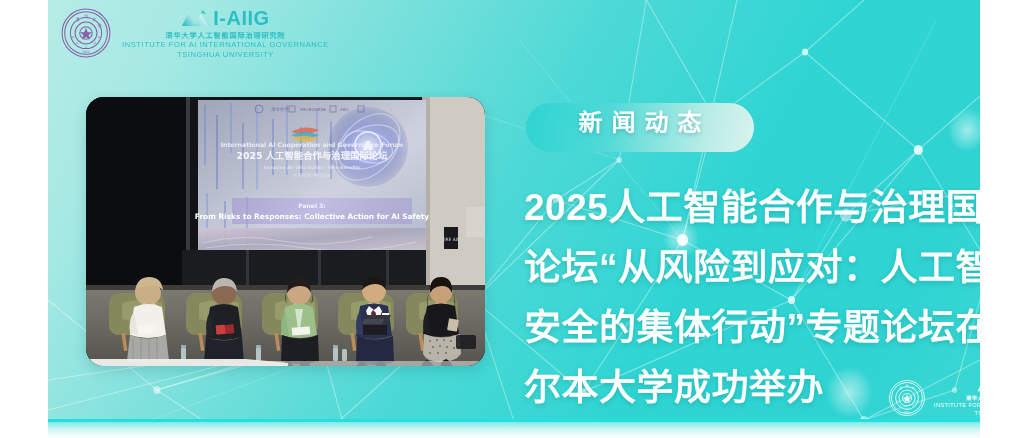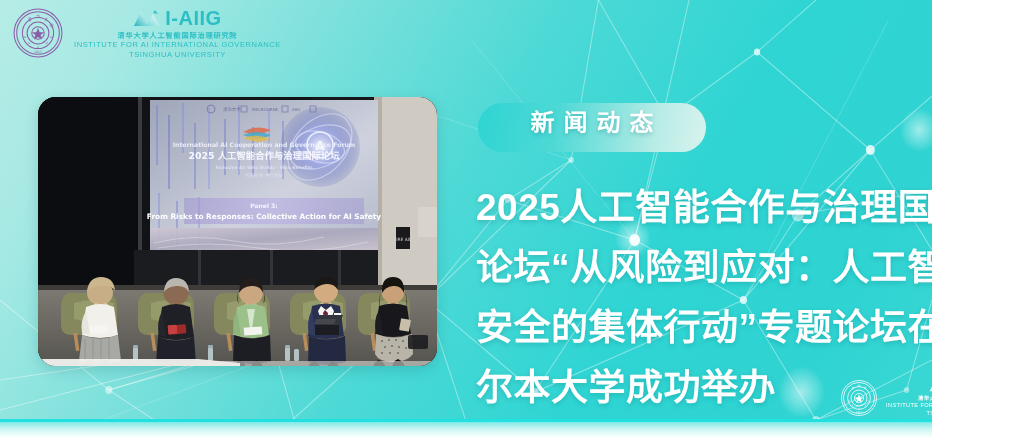--- a/index.html
+++ b/index.html
@@ -17,20 +17,21 @@
     overflow: hidden;
     font-family: "Liberation Sans", "DejaVu Sans", sans-serif;
     background: linear-gradient(120deg,
         #b6ece6 0%,
         #a7e9e4 12%,
         #7fe1dc 28%,
         #4dd9d6 48%,
         #2fd5d3 68%,
         #2ed3d2 85%,
         #3bd8d4 100%);
+    margin-left: 48px;
   }
 
   
   .net {
     position: absolute;
     inset: 0;
     width: 100%;
     height: 100%;
     pointer-events: none;
   }

